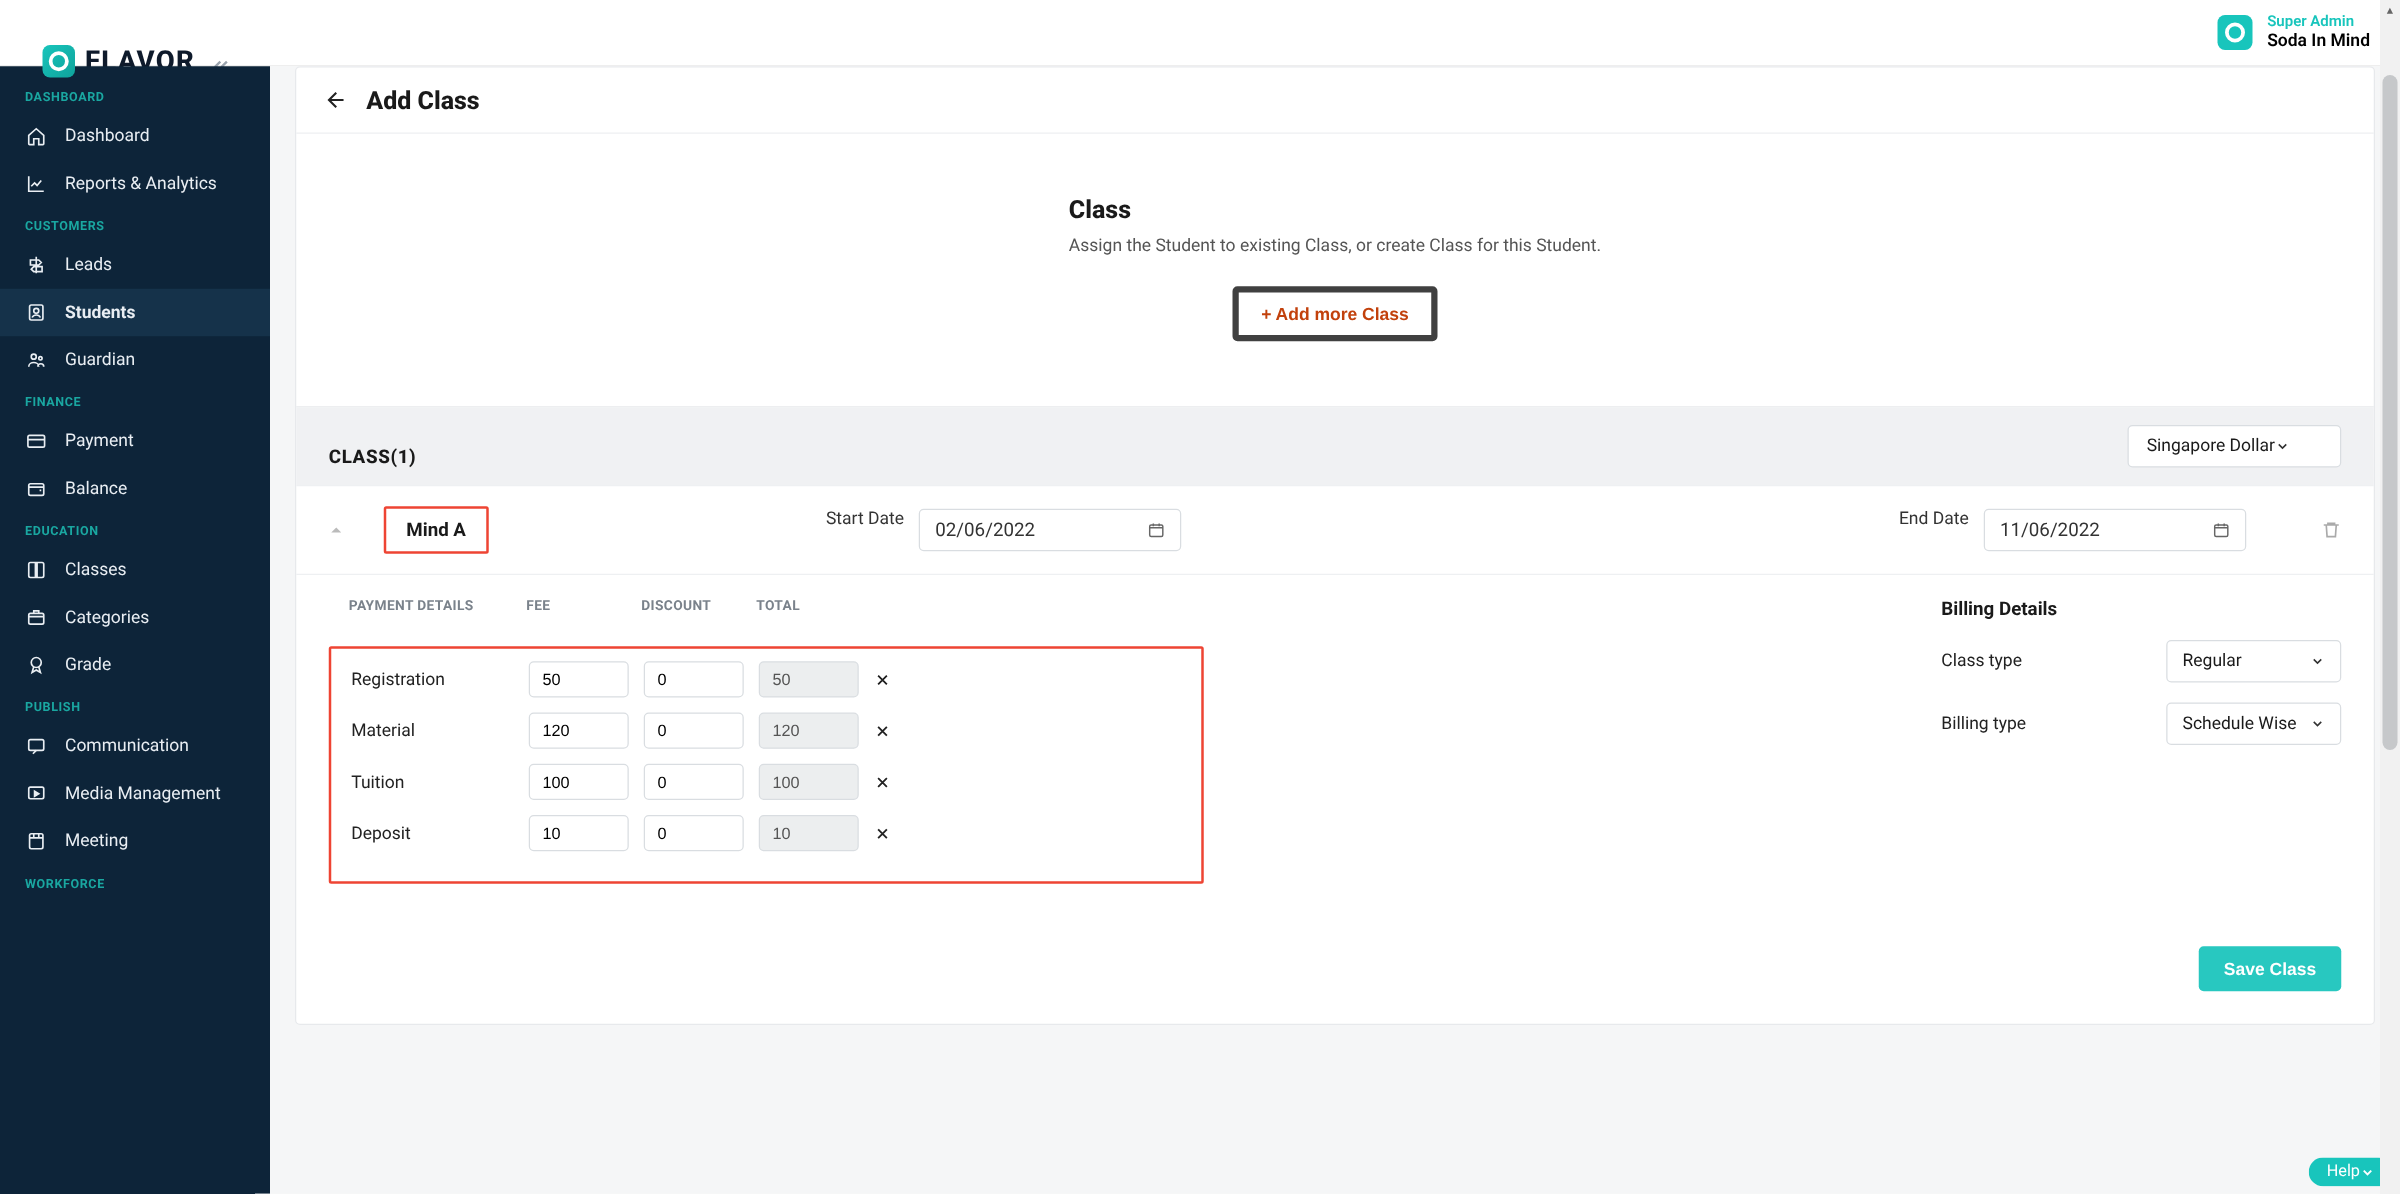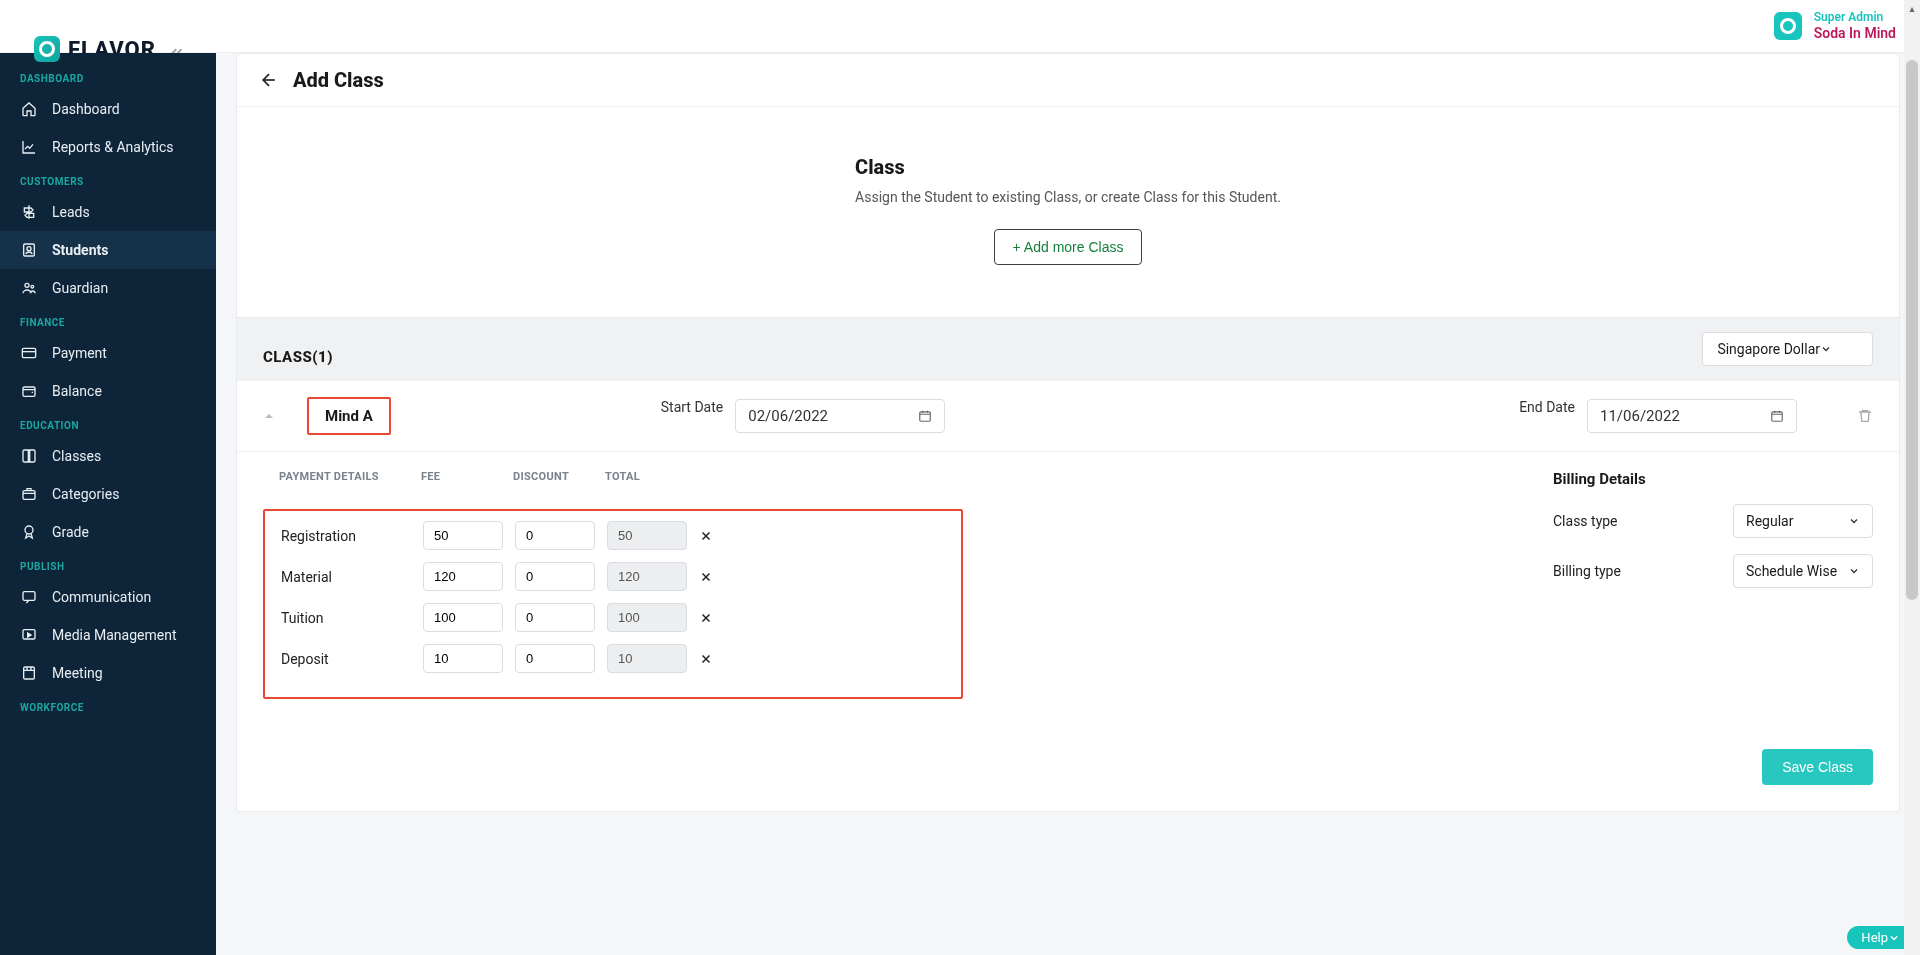--- a/index.html
+++ b/index.html
@@ -9,37 +9,37 @@
 .topbar-left { display:flex; align-items:flex-end; gap:12px; padding-left:34px;margin-top:46px;}
 .logo { display: flex; align-items:center; gap:8px; font-size:22px; font-weight:800; letter-spacing:1px; color:#0e1a2b;}
 .logo-mark { width:26px; height:26px; border-radius:6px; background:linear-gradient(135deg,#18c5bc,#0fa39b); position:relative; display:inline-flex; align-items:center; justify-content:center;}
 .logo-mark::after{content:"";width:10px;height:10px;border-radius:50%;border:3px solid #fff;}
 .collapse-btn { font-size:18px; color:#9aa3ad; cursor:pointer; }
 .topbar-right { display:flex; align-items:center; gap:12px; }
 .avatar-sq { width:28px; height:28px; border-radius:6px; background:#18c5bc; display:inline-flex; align-items:center; justify-content:center;}
 .avatar-sq::after{content:"";width:10px;height:10px;border:3px solid #fff;border-radius:50%;}
 .user-meta { line-height:1.2; }
 .user-role { color:#18c5bc; font-size:12px; font-weight:600;}
-.user-name { color:#be185d; font-size:14px; font-weight:600;}
+.user-name { color:#000000; font-size:14px; font-weight:600;}
 .body { display:flex; flex:1; }
 .sidebar { width:216px; background:#0d2439; color:#cdd6df; display:flex; flex-direction:column; overflow-y:auto; padding-top:10px;}
 .side-section { font-size:10px; letter-spacing:.5px; color:#1aa7a1; font-weight:700; padding:10px 20px 6px; }
 .side-item { display:flex; align-items:center; gap:14px; padding:10px 20px; font-size:14px; color:#e9eef3; cursor:pointer;}
 .side-item.active { background:#15324a; font-weight:700; }
 .side-icon { width:18px; height:18px; display:inline-flex; align-items:center; justify-content:center; color:#e9eef3;}
 .main { flex:1; overflow-y:auto; padding:0 20px 20px 20px; background:#f5f6f7;}
 .page-card { background:#fff; border:1px solid #e7e9ec; border-radius:4px; margin-top:0; }
 .page-head { padding:14px 22px; display:flex; align-items:center; gap:14px; border-bottom:1px solid #eef0f2;}
 .back-icon { font-size:18px; cursor:pointer;}
 .page-title { font-size:20px; font-weight:800;}
 .section-intro { padding:48px 0 52px; text-align:center; }
 .section-intro-inner { display:inline-block; text-align:left; max-width:700px; margin:auto;}
 .section-h { font-size:20px; font-weight:800; margin-bottom:10px;}
 .section-sub { font-size:14px; color:#555; margin-bottom:24px;}
-.add-more-btn { display:inline-block; border:1px solid #404040; color:#15803d; background:#fff; padding:9px 18px; border-radius:4px; font-weight:400; font-size:14px; cursor:pointer;}
+.add-more-btn { display:inline-block; border:5px solid #404040; color:#c2410c; background:#fff; padding:9px 18px; border-radius:4px; font-weight:700; font-size:14px; cursor:pointer;}
 .intro-center { text-align:center; }
 .class-block { border-top:1px solid #e7e9ec; }
 .class-strip { background:#f0f1f3; padding:14px 26px; display:flex; align-items:flex-end; justify-content:space-between;}
 .class-strip-title { font-weight:800; font-size:15px; letter-spacing:.5px;}
 .currency-select { background:#fff; border:1px solid #d9dde1; border-radius:4px; padding:8px 40px 8px 14px; font-size:14px; position:relative; cursor:pointer; min-width:160px; display:flex; align-items:center; justify-content:space-between;}
 .chev { font-size:12px; color:#444;}
 .class-row { display:flex; align-items:center; padding:16px 26px; gap:30px; border-top:1px solid #eef0f2;}
 .collapse-caret { width:14px; color:#bbb; cursor:pointer;}
 .class-name-box { border:2px solid #e43; padding:8px 16px; font-weight:700; font-size:15px; border-radius:2px;}
 .date-group { display:flex; align-items:flex-start; gap:12px; margin-left:auto;}
@@ -57,21 +57,21 @@
 .pay-label { font-size:14px; color:#222;}
 .num-input { border:1px solid #d9dde1; border-radius:4px; padding:6px 10px; font-size:13px; width:100%; background:#fff;}
 .num-input.readonly { background:#eceeef; color:#555;}
 .row-x { font-size:14px; cursor:pointer; text-align:center;}
 .billing { margin-left:auto; min-width:320px;}
 .billing h4 { font-size:15px; font-weight:700; margin-bottom:16px;}
 .billing-row { display:flex; align-items:center; justify-content:space-between; gap:20px; margin-bottom:16px;}
 .billing-label { font-size:14px; color:#222;}
 .sel { border:1px solid #d9dde1; border-radius:4px; padding:8px 12px; font-size:14px; min-width:140px; display:flex; align-items:center; justify-content:space-between; cursor:pointer; background:#fff;}
 .footer-bar { display:flex; justify-content:flex-end; padding:18px 26px 26px; }
-.save-btn { background:#28c8c0; color:#fff; border:none; border-radius:4px; padding:10px 20px; font-size:14px; font-weight:400; cursor:pointer;}
+.save-btn { background:#28c8c0; color:#fff; border:none; border-radius:4px; padding:10px 20px; font-size:14px; font-weight:700; cursor:pointer;}
 .help-pill { position:fixed; right:6px; bottom:6px; background:#18c5bc; color:#fff; padding:4px 14px; border-radius:14px 14px 4px 14px; font-size:13px; display:flex; align-items:center; gap:0;}
 .scroll-stub { position:fixed; right:0; top:0; width:16px; height:100%; background:#f1f1f1;}
 .scroll-thumb { position:absolute; right:2px; top:60px; width:12px; height:540px; background:#c6c8ca; border-radius:6px;}
 .scroll-uarr { position:absolute; top:0; right:0; width:16px; height:16px; display:flex; align-items:center; justify-content:center; font-size:10px; color:#666;}
 svg { display:block; }
 </style>
 </head>
 <body>
 
 <div class="app">

